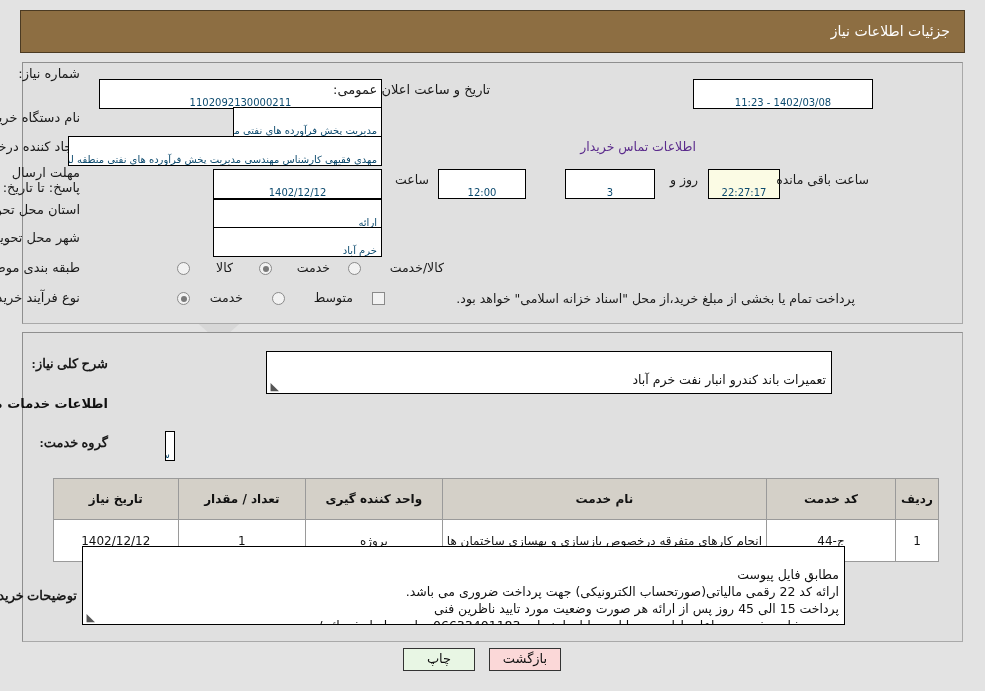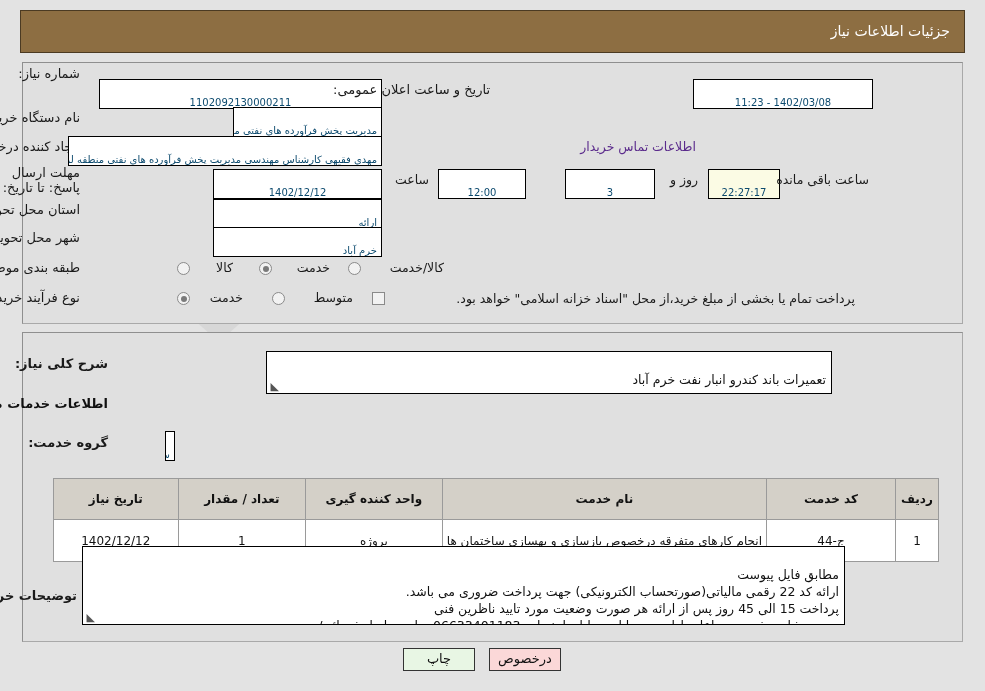--- a/index.html
+++ b/index.html
@@ -51,21 +51,21 @@
   #panel-bottom { right: 22px; left: 22px; top: 332px; height: 310px; }
 
   
   .lbl {
     position: absolute;
     font-size: 13px;
     color: #1a1a1a;
     white-space: nowrap;
     text-align: right;
   }
-  .lbl-b { font-weight: bold; }
+  .lbl-b { font-weight: bold; font-family: Liberation Serif, serif; }
   .fld {
     position: absolute;
     box-sizing: border-box;
     background: #ffffff;
     border: 1px solid #000000;
     font-size: 10px;
     color: #0c4a6e;
     padding: 14px 4px;
     line-height: 17px;
     white-space: nowrap;
@@ -334,16 +334,16 @@
     <span class="lbl lbl-b" style="right:908px; top:588px;">توضیحات خریدار:</span>
     <div class="ta" style="right:140px; top:546px; left:82px; height:79px;">
       <span>مطابق فایل پیوست
 ارائه کد 22 رقمی مالیاتی(صورتحساب الکترونیکی) جهت پرداخت ضروری می باشد.
 پرداخت 15 الی 45 روز پس از ارائه هر صورت وضعیت مورد تایید ناظرین فنی
 جهت مشاوره فنی در ساعات اداری بجز ایام تعطیل با شماره 06633401183 تماس حاصل فرمائید/.</span>
       <span class="grip">◣</span>
     </div>
 
     <div class="btn" id="btn-print">چاپ</div>
-    <div class="btn" id="btn-back">درخصوص</div>
+    <div class="btn" id="btn-back">بازگشت</div>
 
   </div>
 </div>
 
 </body></html>

